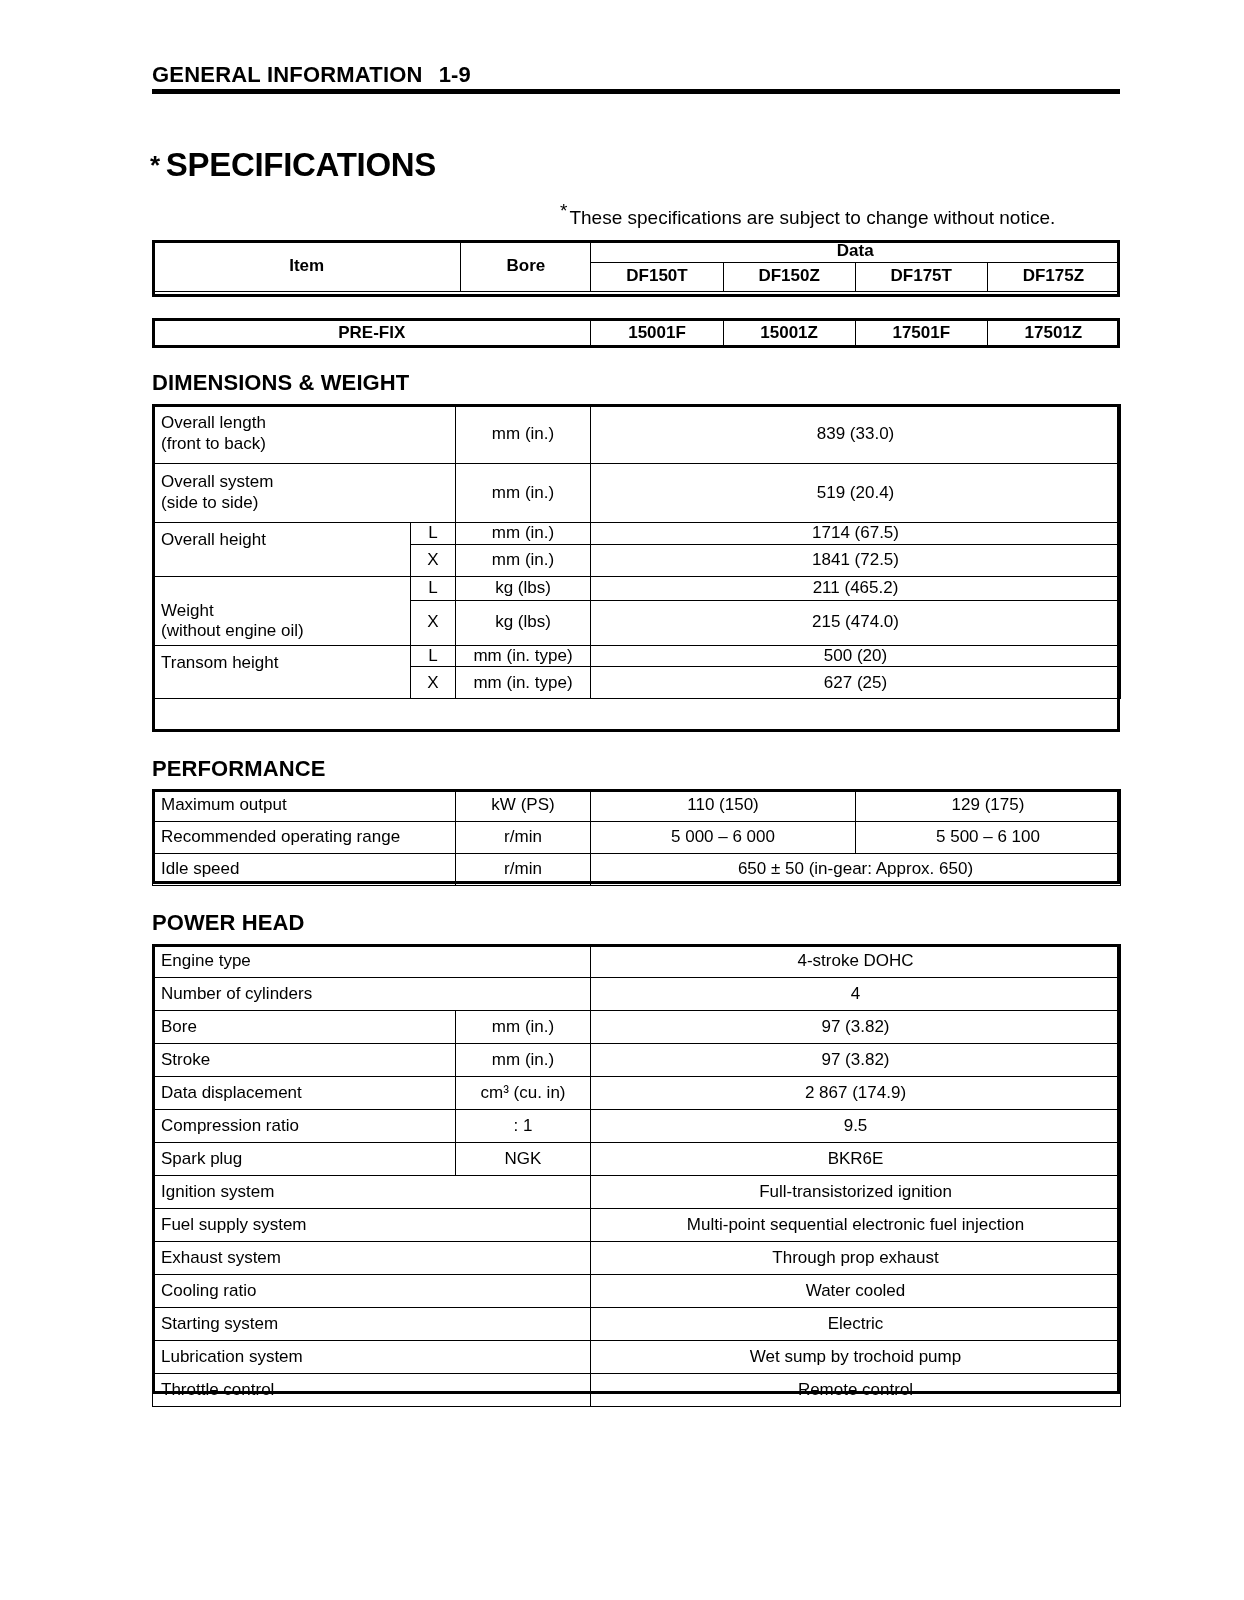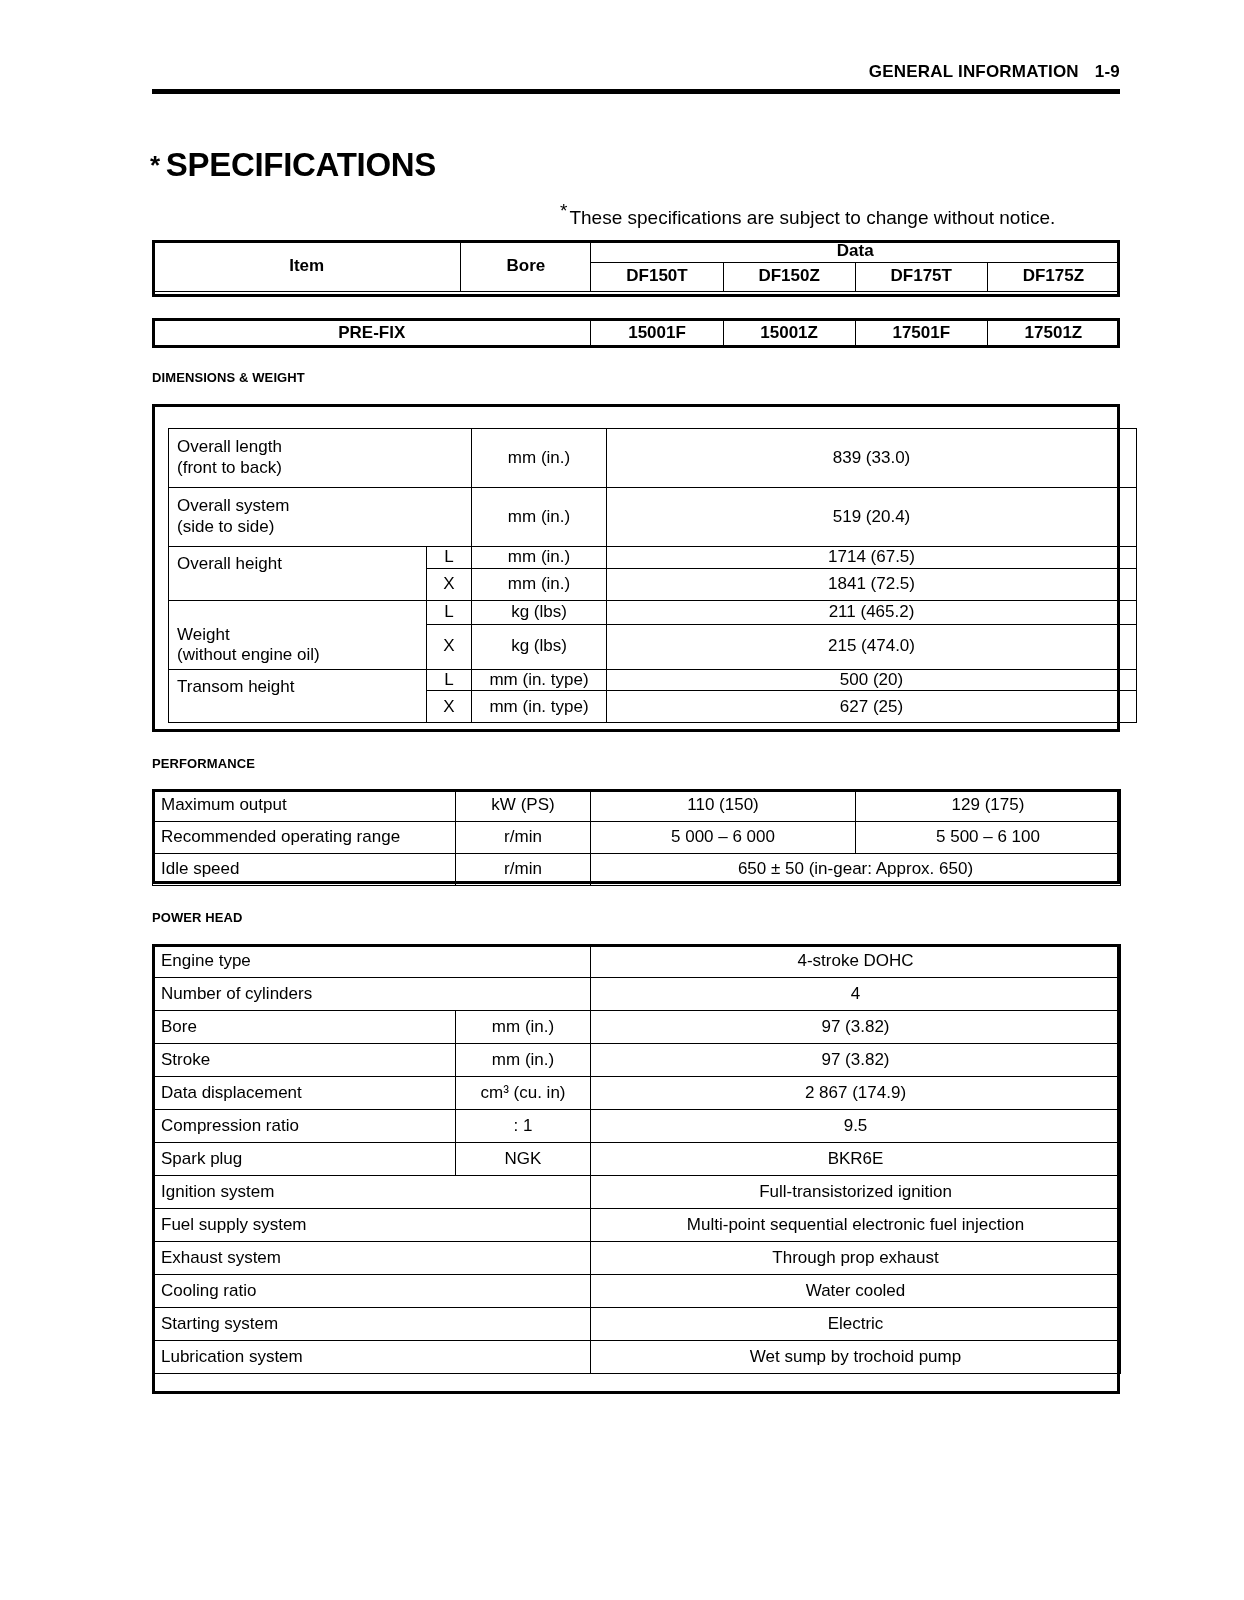--- a/index.html
+++ b/index.html
@@ -22,22 +22,21 @@
     width: 1244px;
     height: 1600px;
   }
 
   
   .page-header {
     position: absolute;
     left: 152px;
     top: 62px;
     width: 968px;
-    text-align: right;
-    font-size: 17px;
+    font-size: 22px;
     font-weight: bold;
     letter-spacing: 0.2px;
   }
   .page-header .hdr-title { margin-right: 16px; }
 
   .header-rule {
     position: absolute;
     left: 152px;
     top: 89px;
     width: 968px;
@@ -96,30 +95,30 @@
   .frame-outer {
     position: absolute;
     border: 3px solid #000000;
     box-sizing: border-box;
     pointer-events: none;
   }
 
   
   .section-caption {
     position: absolute;
-    font-size: 13px;
+    font-size: 22px;
     font-weight: bold;
     letter-spacing: 0.1px;
     white-space: nowrap;
   }
 
   
   #model-table       { left: 152px; top: 240px;  width: 968px; }
   #prefix-table      { left: 152px; top: 318px;  width: 968px; border-radius: 8px; }
-  #dimensions-table  { left: 152px; top: 428px;  width: 968px; margin-left: 16px; }
+  #dimensions-table  { left: 152px; top: 404px;  width: 968px; }
   #performance-table { left: 152px; top: 789px;  width: 968px; }
   #powerhead-table   { left: 152px; top: 944px;  width: 968px; }
 
   #cap-dimensions { left: 152px; top: 370px; }
   #cap-performance{ left: 152px; top: 756px; }
   #cap-powerhead  { left: 152px; top: 910px; }
 </style>
 </head>
 <body>
 
@@ -333,17 +332,21 @@
         <td class="ctr">Water cooled</td>
       </tr>
       <tr>
         <td class="lft" colspan="2" style="height:32px">Starting system</td>
         <td class="ctr">Electric</td>
       </tr>
       <tr>
         <td class="lft" colspan="2" style="height:32px">Lubrication system</td>
         <td class="ctr">Wet sump by trochoid pump</td>
       </tr>
+      <tr>
+        <td class="lft" colspan="2" style="height:32px">Throttle control</td>
+        <td class="ctr">Remote control</td>
+      </tr>
     </tbody>
   </table>
   <div class="frame-outer" style="left:152px; top:944px; width:968px; height:450px;"></div>
 
 </div>
 
 </body></html>

